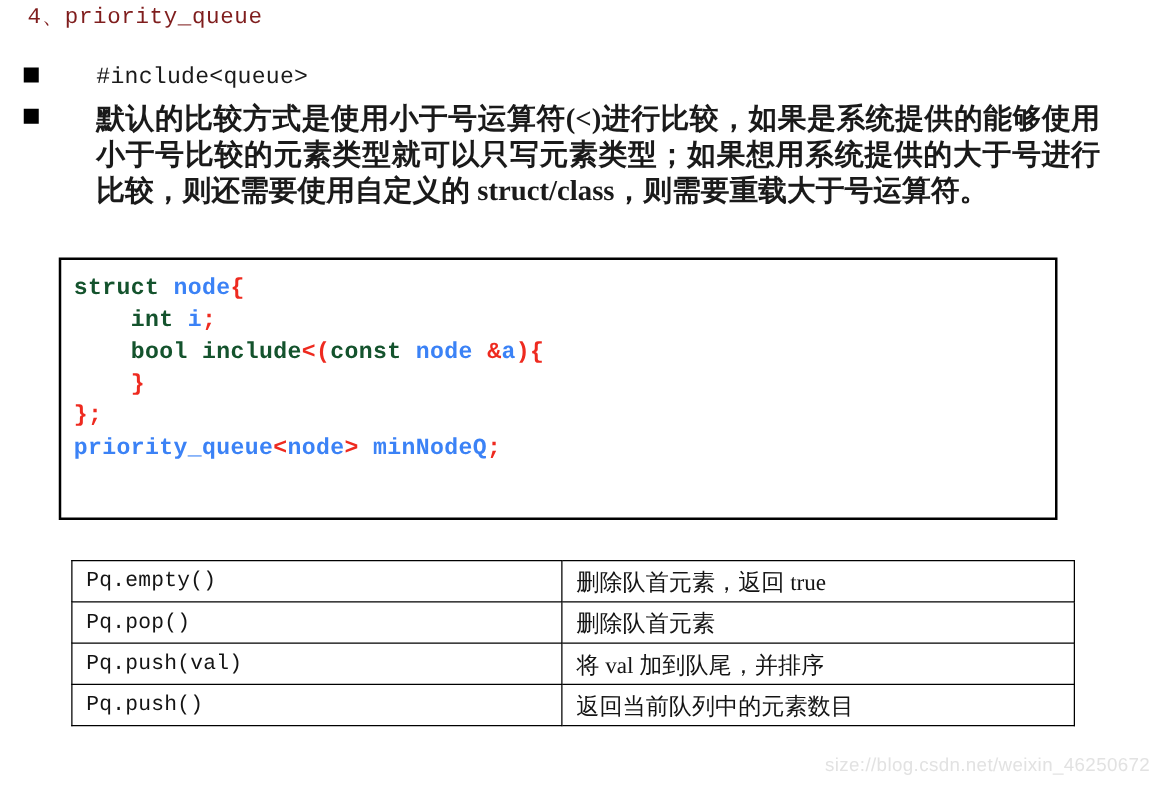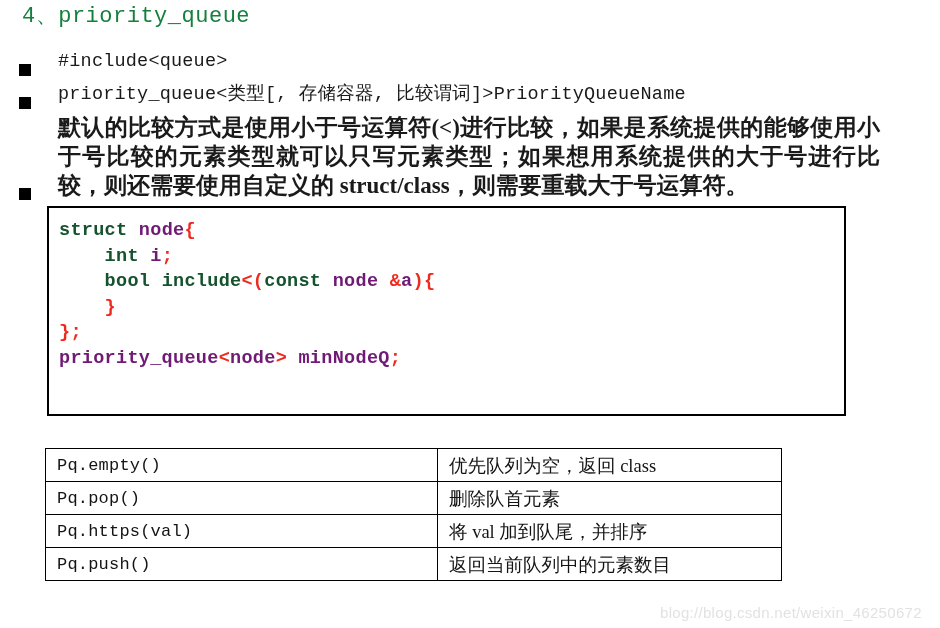--- a/index.html
+++ b/index.html
@@ -15,37 +15,38 @@
     font-family: "Liberation Serif", "DejaVu Serif", serif;
     color: #000000;
   }
 
   
   #slide-title {
     position: absolute;
     left: 22px;
     top: 0px;
     font-family: "Liberation Mono", "DejaVu Sans Mono", monospace;
-    font-size: 22px;
+    font-size: 18px;
     letter-spacing: 0.5px;
-    color: #15803d;
+    color: #7f1d1d;
     white-space: nowrap;
   }
 
   
   #bullet-list {
     position: absolute;
     left: 0px;
     top: 47px;
     width: 880px;
   }
   .bullet-row {
     display: flex;
-    align-items: flex-end;
+    align-items: flex-start;
     margin-bottom: 4px;
+    gap: 19px;
   }
   .bullet-marker {
     flex: 0 0 auto;
     width: 12px;
     height: 12px;
     background: #000000;
     margin-left: 19px;
     margin-top: 7px;
   }
   .bullet-text {
@@ -87,28 +88,28 @@
     font-family: "Liberation Mono", "DejaVu Sans Mono", monospace;
     font-size: 18.5px;
     font-weight: bold;
     line-height: 25.5px;
     white-space: pre;
     letter-spacing: 0.3px;
     height: 25.5px;
   }
   .kw  { color: #14532d; }
   .pun { color: #ee2a1f; }
-  .idn { color: #701a75; }
+  .idn { color: #3b82f6; }
 
   
   #api-table {
     position: absolute;
-    left: 45px;
+    left: 57px;
     top: 448px;
-    width: 737px;
+    width: 803px;
     border-collapse: collapse;
     table-layout: fixed;
   }
   #api-table td {
     border: 1px solid #000000;
     height: 32px;
     padding: 0 0 0 11px;
     vertical-align: middle;
     color: #141414;
   }
@@ -140,51 +141,47 @@
 
 <div id="slide-title">4、priority_queue</div>
 
 <div id="bullet-list">
     <div class="bullet-row">
       <span class="bullet-marker"></span>
       <div class="bullet-text mono">#include&lt;queue&gt;</div>
     </div>
     <div class="bullet-row">
       <span class="bullet-marker"></span>
-      <div class="bullet-text mono">priority_queue&lt;类型[, 存储容器, 比较谓词]&gt;PriorityQueueName</div>
-    </div>
-    <div class="bullet-row">
-      <span class="bullet-marker"></span>
       <div class="bullet-text cjk para">默认的比较方式是使用小于号运算符(&lt;)进行比较，如果是系统提供的能够使用小于号比较的元素类型就可以只写元素类型；如果想用系统提供的大于号进行比较，则还需要使用自定义的 struct/class，则需要重载大于号运算符。</div>
     </div>
   </div>
 
 <div id="code-block">
     <div class="code-line"><span class="kw">struct</span><span class="idn"> </span><span class="idn">node</span><span class="pun">{</span></div>
     <div class="code-line"><span class="idn">    </span><span class="kw">int</span><span class="idn"> </span><span class="idn">i</span><span class="pun">;</span></div>
     <div class="code-line"><span class="idn">    </span><span class="kw">bool</span><span class="idn"> </span><span class="kw">include</span><span class="pun">&lt;(</span><span class="kw">const</span><span class="idn"> node </span><span class="pun">&amp;</span><span class="idn">a</span><span class="pun">){</span></div>
     <div class="code-line"><span class="idn">    </span><span class="pun">}</span></div>
     <div class="code-line"><span class="pun">};</span></div>
     <div class="code-line"><span class="idn">priority_queue</span><span class="pun">&lt;</span><span class="idn">node</span><span class="pun">&gt;</span><span class="idn"> minNodeQ</span><span class="pun">;</span></div>
   </div>
 
 <table id="api-table">
   <tbody>
       <tr>
         <td class="col-api">Pq.empty()</td>
-        <td class="col-desc">优先队列为空，返回 class</td>
+        <td class="col-desc">删除队首元素，返回 true</td>
       </tr>
       <tr>
         <td class="col-api">Pq.pop()</td>
         <td class="col-desc">删除队首元素</td>
       </tr>
       <tr>
-        <td class="col-api">Pq.https(val)</td>
+        <td class="col-api">Pq.push(val)</td>
         <td class="col-desc">将 val 加到队尾，并排序</td>
       </tr>
       <tr>
         <td class="col-api">Pq.push()</td>
         <td class="col-desc">返回当前队列中的元素数目</td>
       </tr>
     </tbody>
 </table>
 
-<div id="watermark">blog://blog.csdn.net/weixin_46250672</div>
+<div id="watermark">size://blog.csdn.net/weixin_46250672</div>
 
 </body></html>

